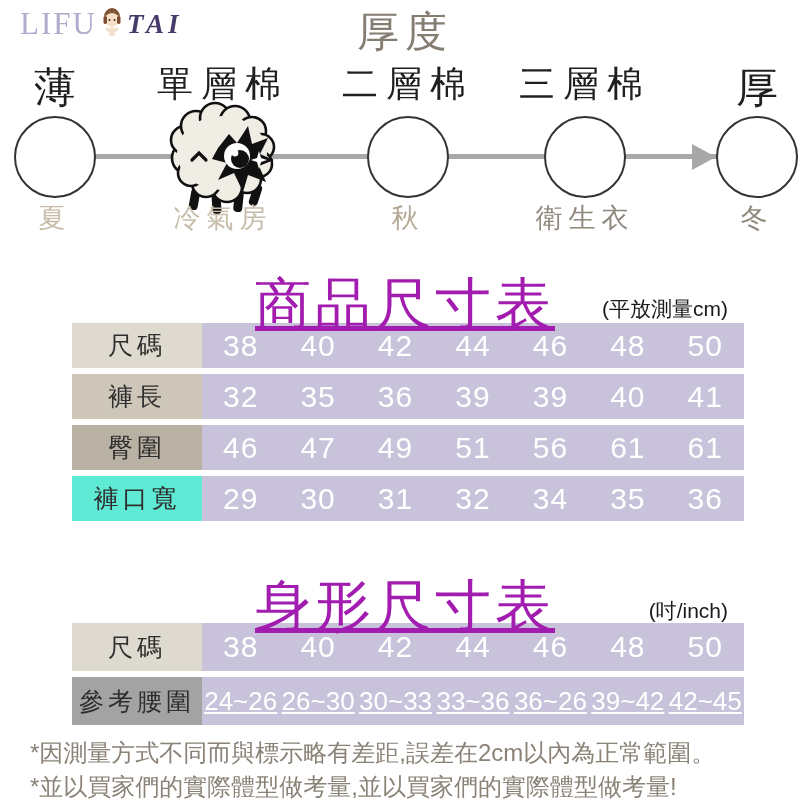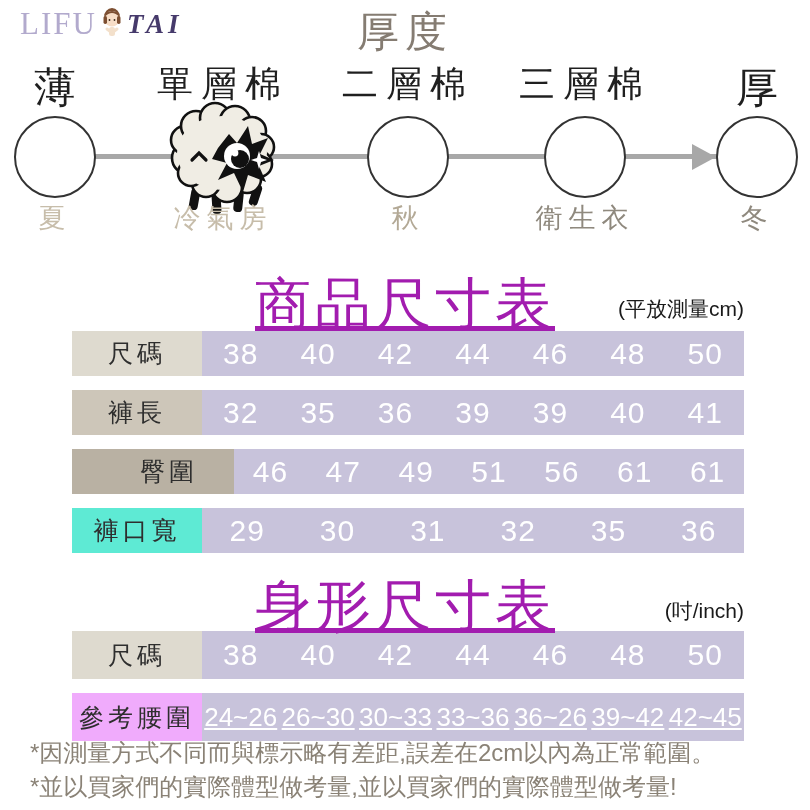--- a/index.html
+++ b/index.html
@@ -29,29 +29,29 @@
                 border-radius:50%;background:#fff;}
   .node .bottom-label{position:absolute;top:142px;left:0;width:100%;font-size:27px;letter-spacing:6px;}
   .tone-light{color:#c7bdaa;}
   .tone-mid{color:#b3a996;}
   .tone-dark{color:#8f897e;}
   .sheep{position:absolute;left:20px;top:40px;width:130px;height:120px;}
 
   
   .section-header{position:absolute;left:0;width:100%;height:52px;z-index:3;}
   .section-title{width:100%;text-align:center;font-size:56px;color:#a21caf;letter-spacing:4px;line-height:50px;text-decoration:underline;}
-  .unit-note{position:absolute;right:66px;bottom:8px;font-size:21px;color:#1a1a1a;}
+  .unit-note{position:absolute;right:82px;bottom:8px;font-size:21px;color:#1a1a1a;}
   #sec1-header{top:279px;}
   #sec2-header{top:581px;}
 
   
   .size-table{position:absolute;left:72px;width:672px;z-index:1;display:flex;flex-direction:column;gap:6px;}
   #table1{top:323px;}
   #table2{top:623px;}
-  .trow{display:flex;height:45px;margin-top:8px;}
+  .trow{display:flex;height:45px;}
   #table2 .trow{height:48px;}
   .tcell{display:flex;align-items:center;justify-content:center;}
   .thead{width:130px;flex:none;font-size:25px;color:#2e2e2e;letter-spacing:4px;}
   .tval{flex:1;background:#c8c3db;color:#ffffff;font-size:30px;letter-spacing:1px;}
   #table2 .trow:nth-child(2) .tval{font-size:26px;letter-spacing:0;text-decoration:underline;}
 
   
   #footnotes{position:absolute;left:30px;top:736px;width:760px;font-size:24px;color:#8a8276;line-height:34px;}
 </style>
 </head>
@@ -159,35 +159,36 @@
         <div class="tcell thead" style="background: rgb(205, 198, 185);">褲長</div>
         <div class="tcell tval">32</div>
         <div class="tcell tval">35</div>
         <div class="tcell tval">36</div>
         <div class="tcell tval">39</div>
         <div class="tcell tval">39</div>
         <div class="tcell tval">40</div>
         <div class="tcell tval">41</div>
       </div>
       <div class="trow">
-        <div class="tcell thead" style="background: rgb(185, 177, 163); padding-left: 32px;">臀圍</div>
+        <div class="tcell thead" style="background: rgb(185, 177, 163);">臀圍</div>
         <div class="tcell tval">46</div>
         <div class="tcell tval">47</div>
         <div class="tcell tval">49</div>
         <div class="tcell tval">51</div>
         <div class="tcell tval">56</div>
         <div class="tcell tval">61</div>
         <div class="tcell tval">61</div>
       </div>
       <div class="trow">
         <div class="tcell thead" style="background: #5eead4;">褲口寬</div>
         <div class="tcell tval">29</div>
         <div class="tcell tval">30</div>
         <div class="tcell tval">31</div>
         <div class="tcell tval">32</div>
+        <div class="tcell tval">34</div>
         <div class="tcell tval">35</div>
         <div class="tcell tval">36</div>
       </div>
     </div>
 
   <div id="sec2-header" class="section-header">
     <div class="section-title">身形尺寸表</div>
     <div class="unit-note">(吋/inch)</div>
   </div>
   <div id="table2" class="size-table">
@@ -195,21 +196,21 @@
         <div class="tcell thead" style="background: rgb(222, 218, 207);">尺碼</div>
         <div class="tcell tval">38</div>
         <div class="tcell tval">40</div>
         <div class="tcell tval">42</div>
         <div class="tcell tval">44</div>
         <div class="tcell tval">46</div>
         <div class="tcell tval">48</div>
         <div class="tcell tval">50</div>
       </div>
       <div class="trow">
-        <div class="tcell thead" style="background: #f0abfc;">參考腰圍</div>
+        <div class="tcell thead" style="background: #a3a3a3;">參考腰圍</div>
         <div class="tcell tval">24~26</div>
         <div class="tcell tval">26~30</div>
         <div class="tcell tval">30~33</div>
         <div class="tcell tval">33~36</div>
         <div class="tcell tval">36~26</div>
         <div class="tcell tval">39~42</div>
         <div class="tcell tval">42~45</div>
       </div>
     </div>
 

